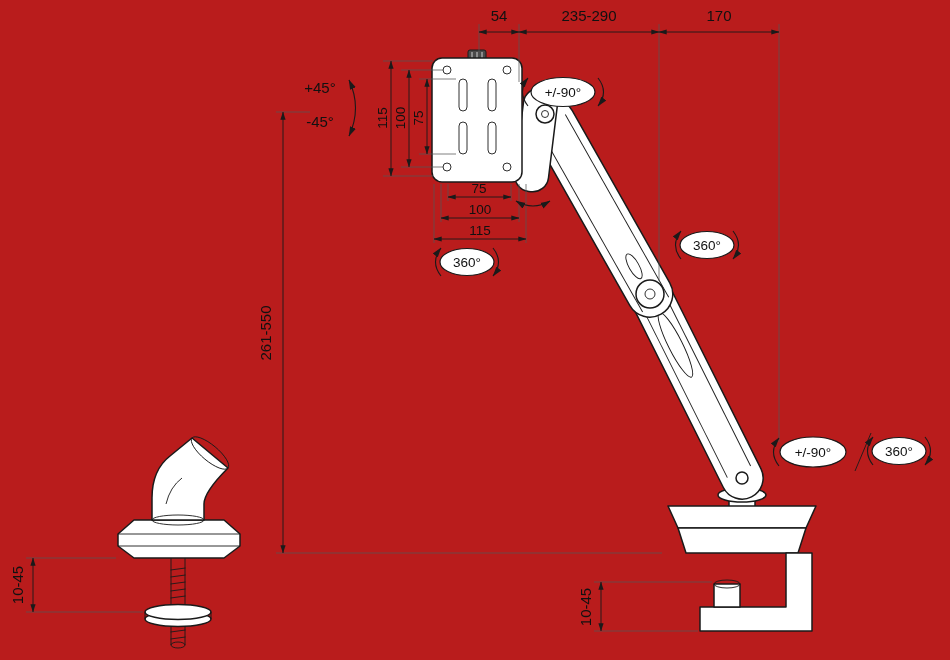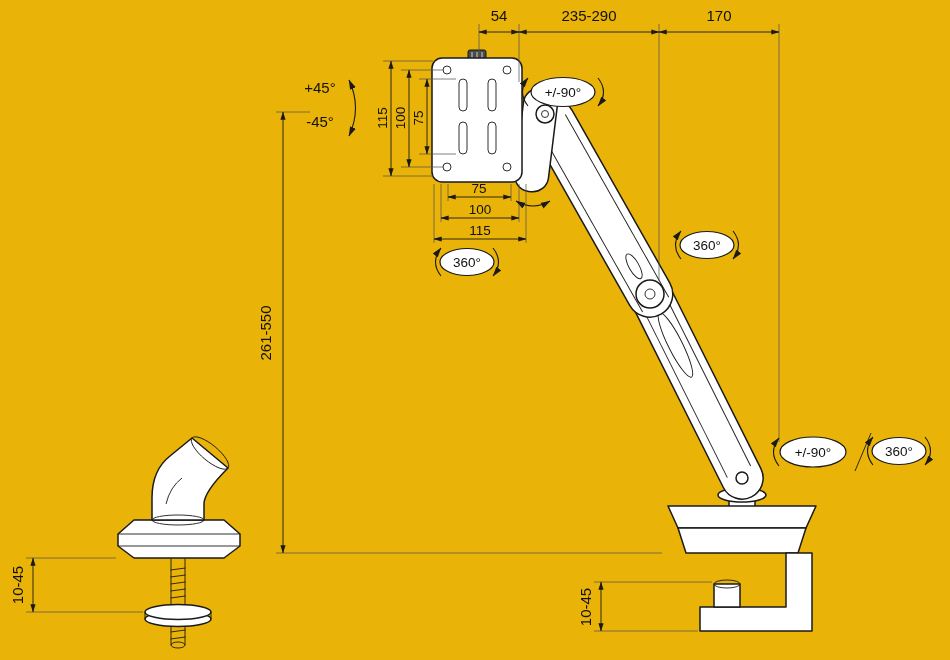--- a/index.html
+++ b/index.html
@@ -1,16 +1,16 @@
 <!DOCTYPE html>
 <html><head>
 <meta charset="utf-8">
 <style>
   html,body{margin:0;padding:0;background:#ffffff;}
-  .stage{position:relative;width:950px;height:660px;background:#eab308;overflow:hidden;
+  .stage{position:relative;width:950px;height:660px;background:#b91c1c;overflow:hidden;
          font-family:"Liberation Sans",sans-serif;}
   svg{display:block;}
   .obj{fill:#ffffff;stroke:#1a1a1a;stroke-width:1.5;stroke-linejoin:round;}
   .objthin{fill:none;stroke:#1a1a1a;stroke-width:0.9;stroke-linejoin:round;}
   .tab{fill:#4a4a4a;stroke:#1a1a1a;stroke-width:1;}
   .tabline{stroke:#cfcfcf;stroke-width:1;}
   .dim{stroke:#1a1a1a;stroke-width:0.9;fill:none;}
   .ext{stroke:#555555;stroke-width:0.75;fill:none;}
   .rot{stroke:#1a1a1a;stroke-width:1.1;fill:none;}
   .badge{fill:#ffffff;stroke:#1a1a1a;stroke-width:1.2;}

